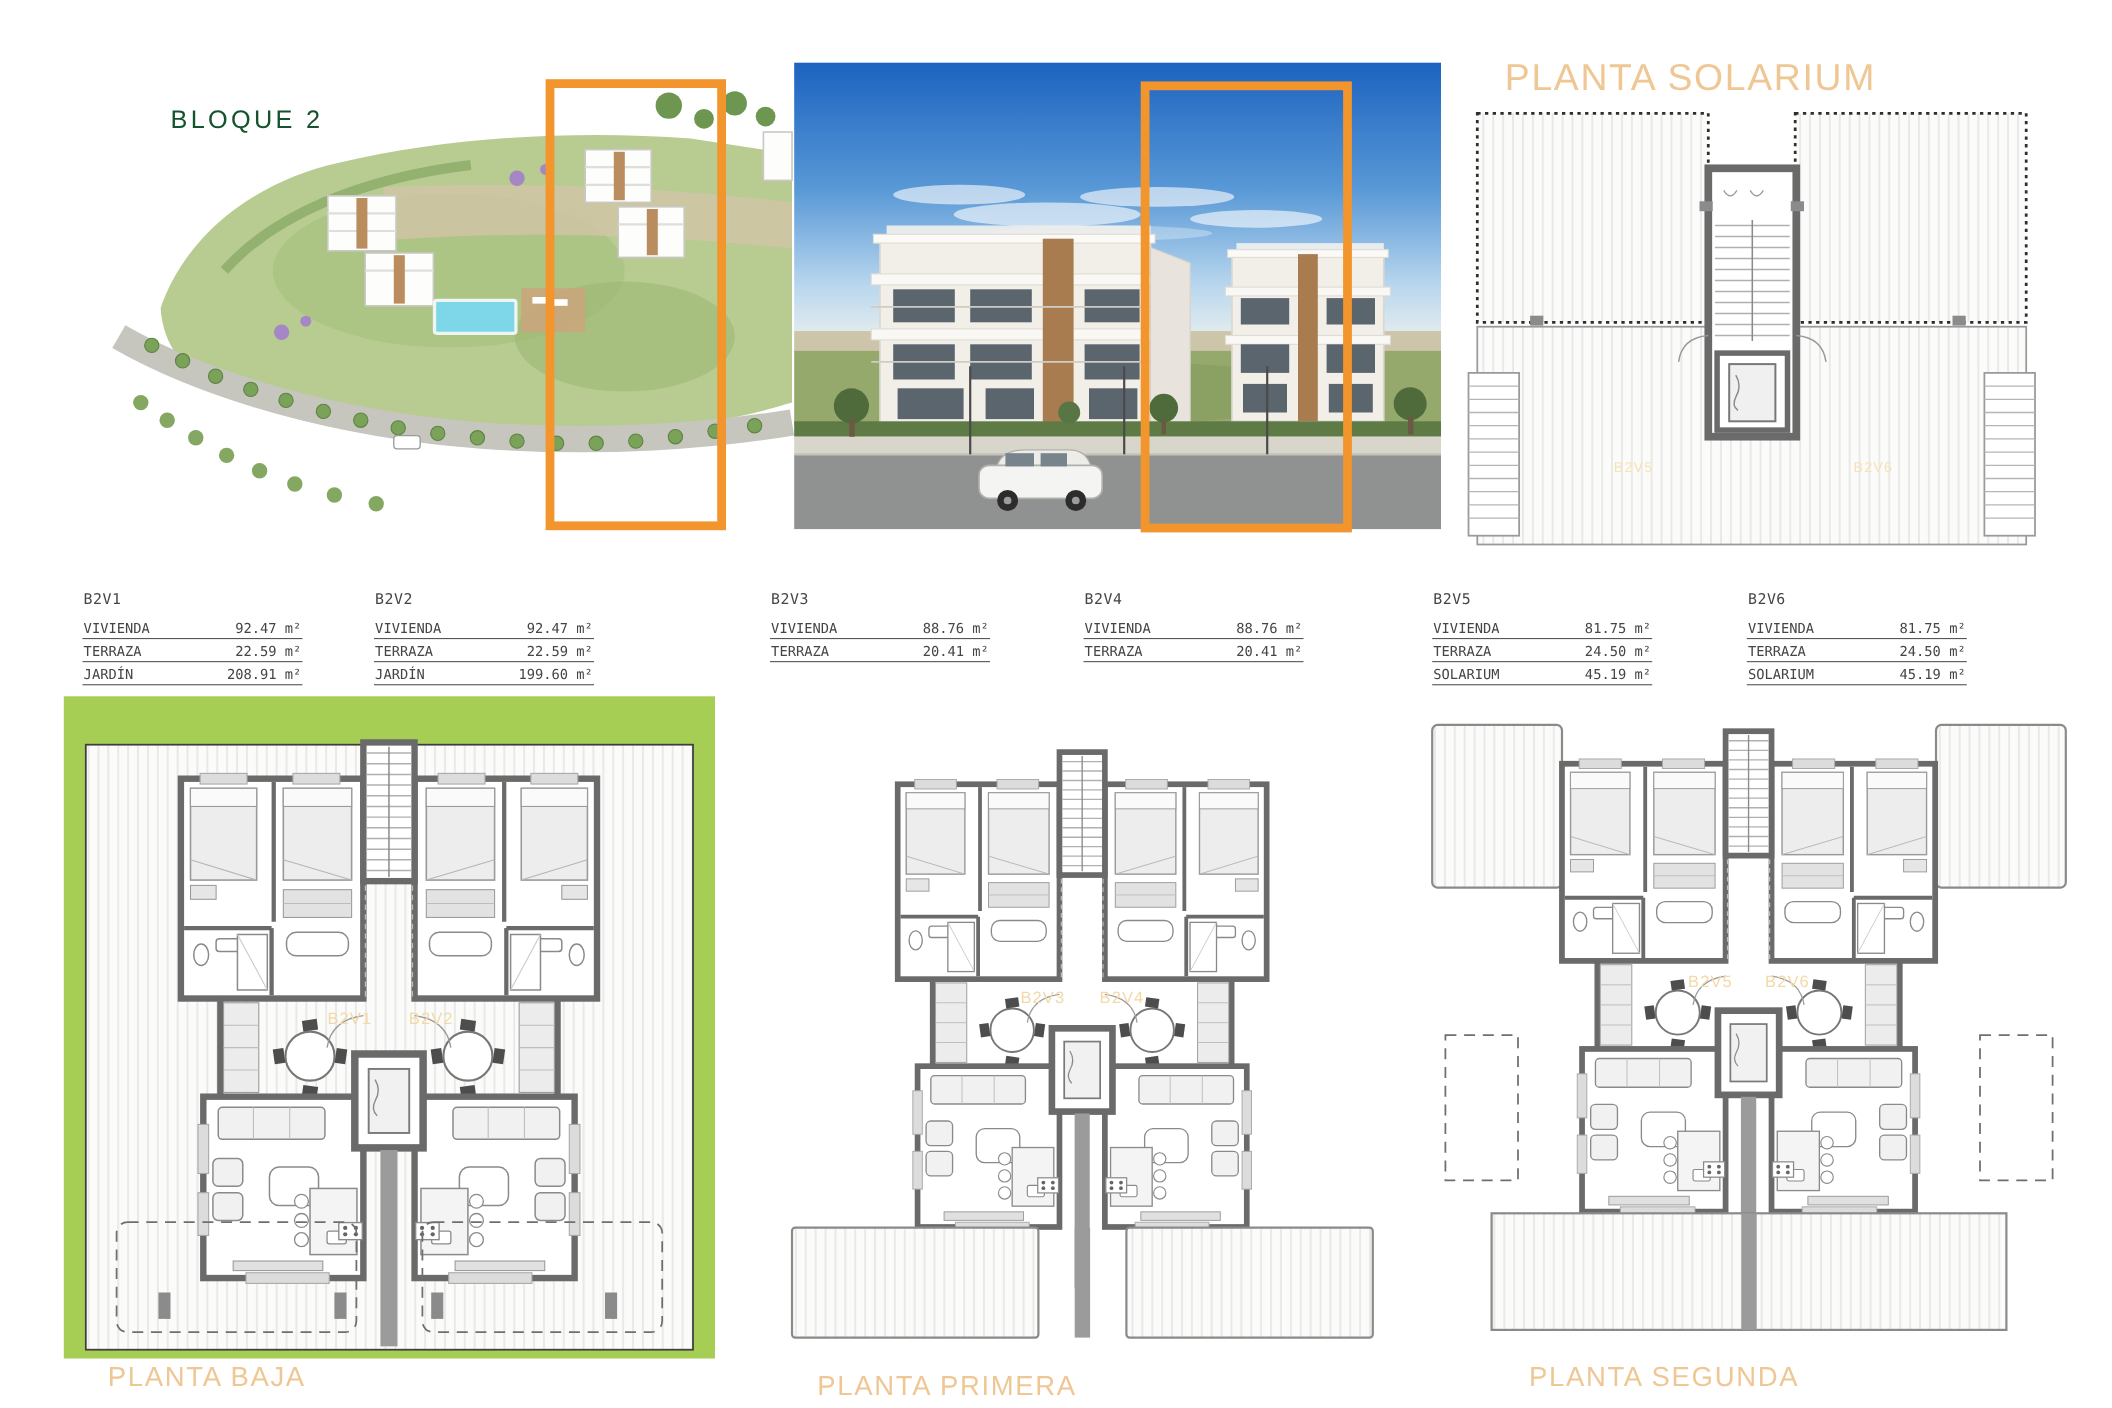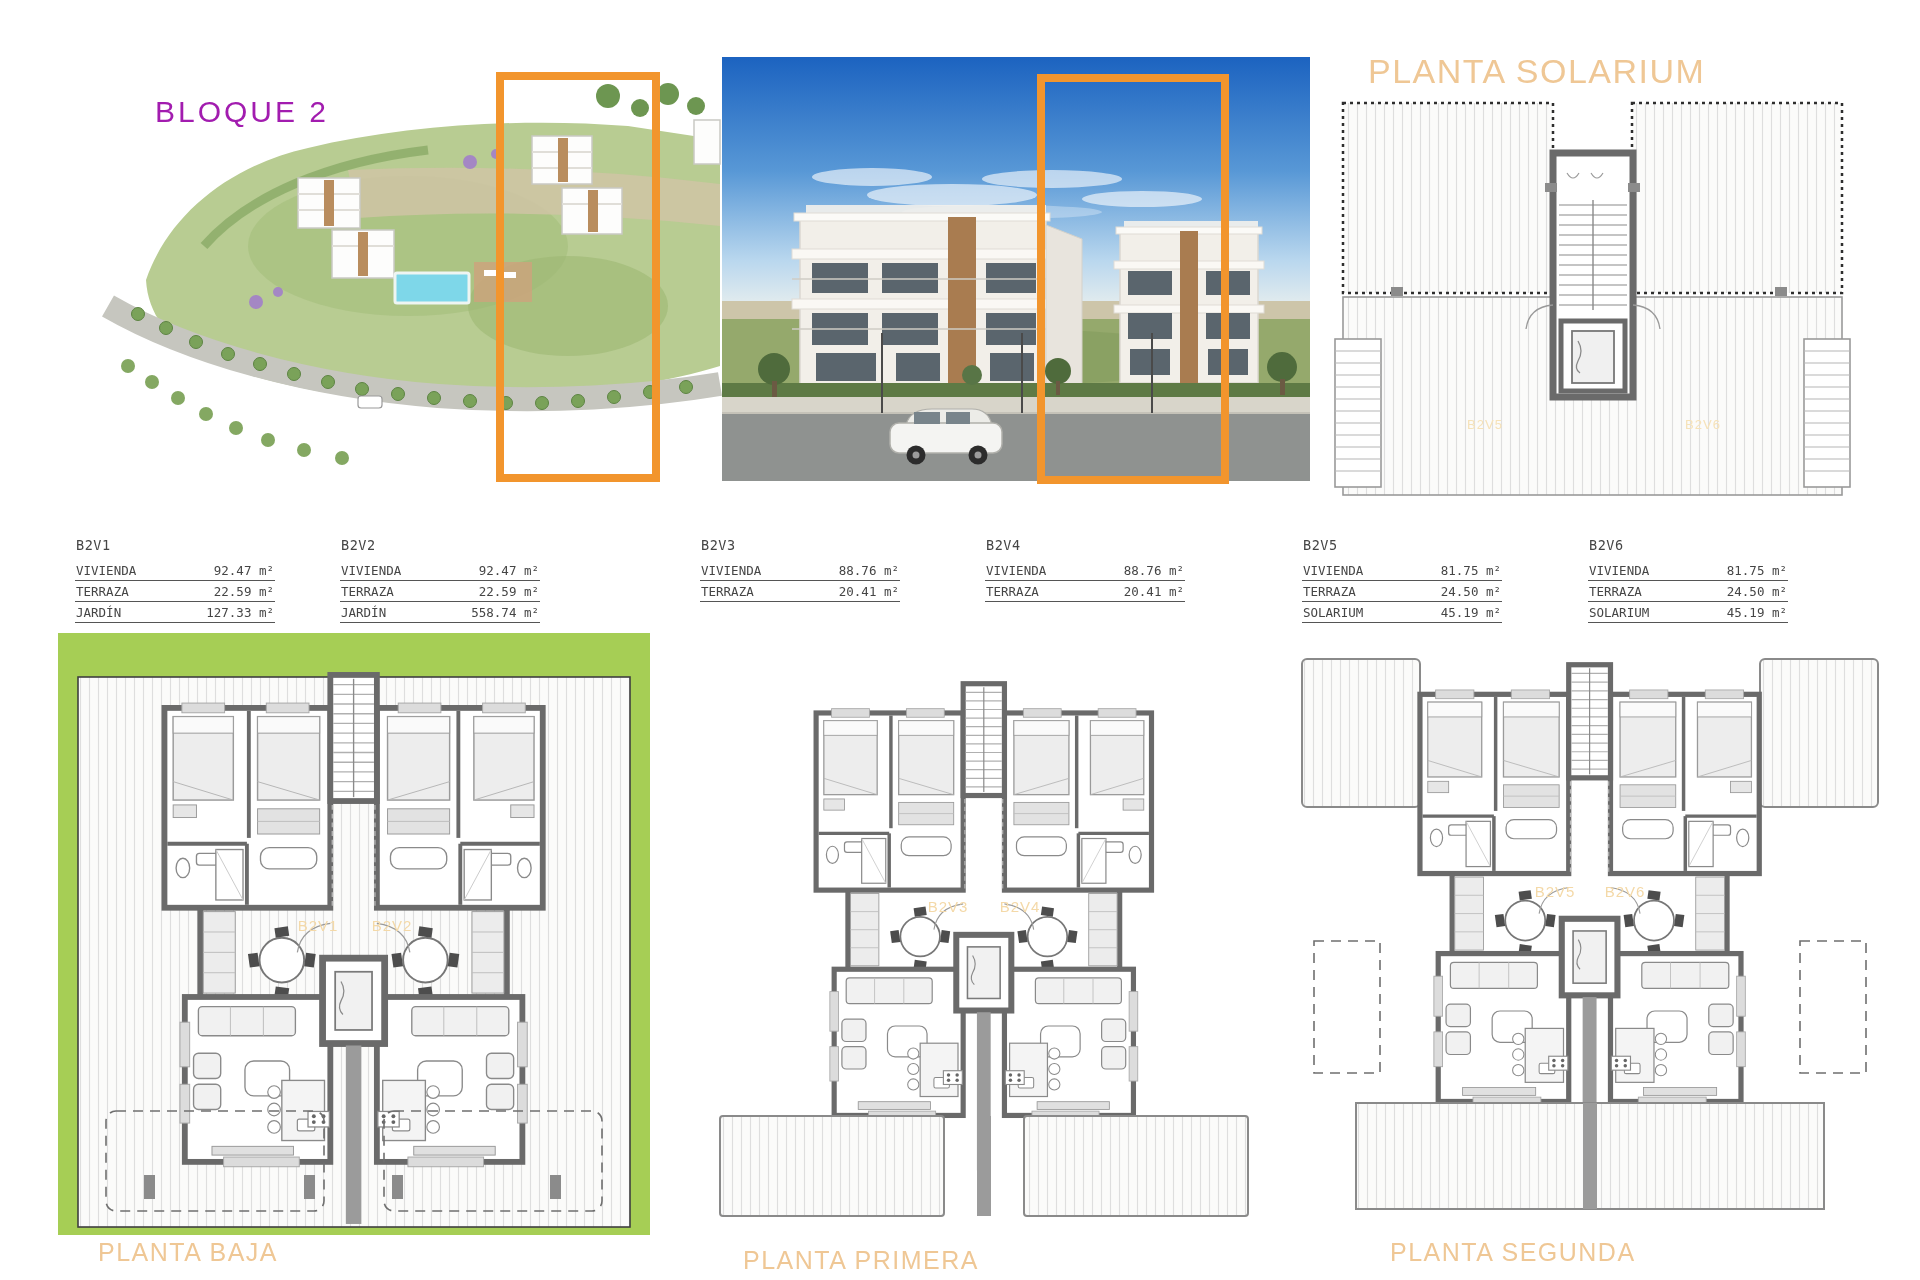--- a/index.html
+++ b/index.html
@@ -1,19 +1,19 @@
 <!DOCTYPE html>
 <html><head>
 <meta charset="utf-8">
 <style>
   html,body{margin:0;padding:0;background:#ffffff}
   .sheet{position:relative;width:1920px;height:1280px;background:#fff;overflow:hidden;
          font-family:"Liberation Sans",sans-serif}
   .title{position:absolute;color:#EFC795;font-size:25px;letter-spacing:1.5px;white-space:nowrap}
-  .title.block{color:#a21caf;font-size:30px;letter-spacing:3px}
+  .title.block{color:#14532d;font-size:23px;letter-spacing:3px}
   svg{position:absolute;overflow:visible}
   .utable{position:absolute;top:537px;width:200px;font-family:"DejaVu Sans Mono",monospace;color:#454545}
   .utitle{font-size:13.5px;letter-spacing:.5px;margin:0 0 7px 1px}
   .urow{display:flex;justify-content:space-between;align-items:flex-end;font-size:12.5px;
         border-bottom:1.3px solid #555;padding:2px 1px 2px 1px;height:21px;box-sizing:border-box}
   .uval{text-align:right}
   .dash{fill:none;stroke:#6f6f6f;stroke-width:1.6;stroke-dasharray:10 7}
   text.unit{fill:#F4D9A8;font-family:"Liberation Sans",sans-serif;font-size:15px;
             letter-spacing:1px;text-anchor:middle}
   text.unitLight{fill:#F6E2B8;font-family:"Liberation Sans",sans-serif;font-size:13px;
@@ -360,36 +360,36 @@
     <div class="urow">
         <span class="ulabel">VIVIENDA</span>
         <span class="uval">92.47 m²</span>
       </div>
     <div class="urow">
         <span class="ulabel">TERRAZA</span>
         <span class="uval">22.59 m²</span>
       </div>
     <div class="urow">
         <span class="ulabel">JARDÍN</span>
-        <span class="uval">127.33 m²</span>
+        <span class="uval">208.91 m²</span>
       </div>
   </div>
   <div class="utable" style="left:340px">
     <div class="utitle">B2V2</div>
     <div class="urow">
         <span class="ulabel">VIVIENDA</span>
         <span class="uval">92.47 m²</span>
       </div>
     <div class="urow">
         <span class="ulabel">TERRAZA</span>
         <span class="uval">22.59 m²</span>
       </div>
     <div class="urow">
         <span class="ulabel">JARDÍN</span>
-        <span class="uval">558.74 m²</span>
+        <span class="uval">199.60 m²</span>
       </div>
   </div>
   <div class="utable" style="left:700px">
     <div class="utitle">B2V3</div>
     <div class="urow">
         <span class="ulabel">VIVIENDA</span>
         <span class="uval">88.76 m²</span>
       </div>
     <div class="urow">
         <span class="ulabel">TERRAZA</span>

